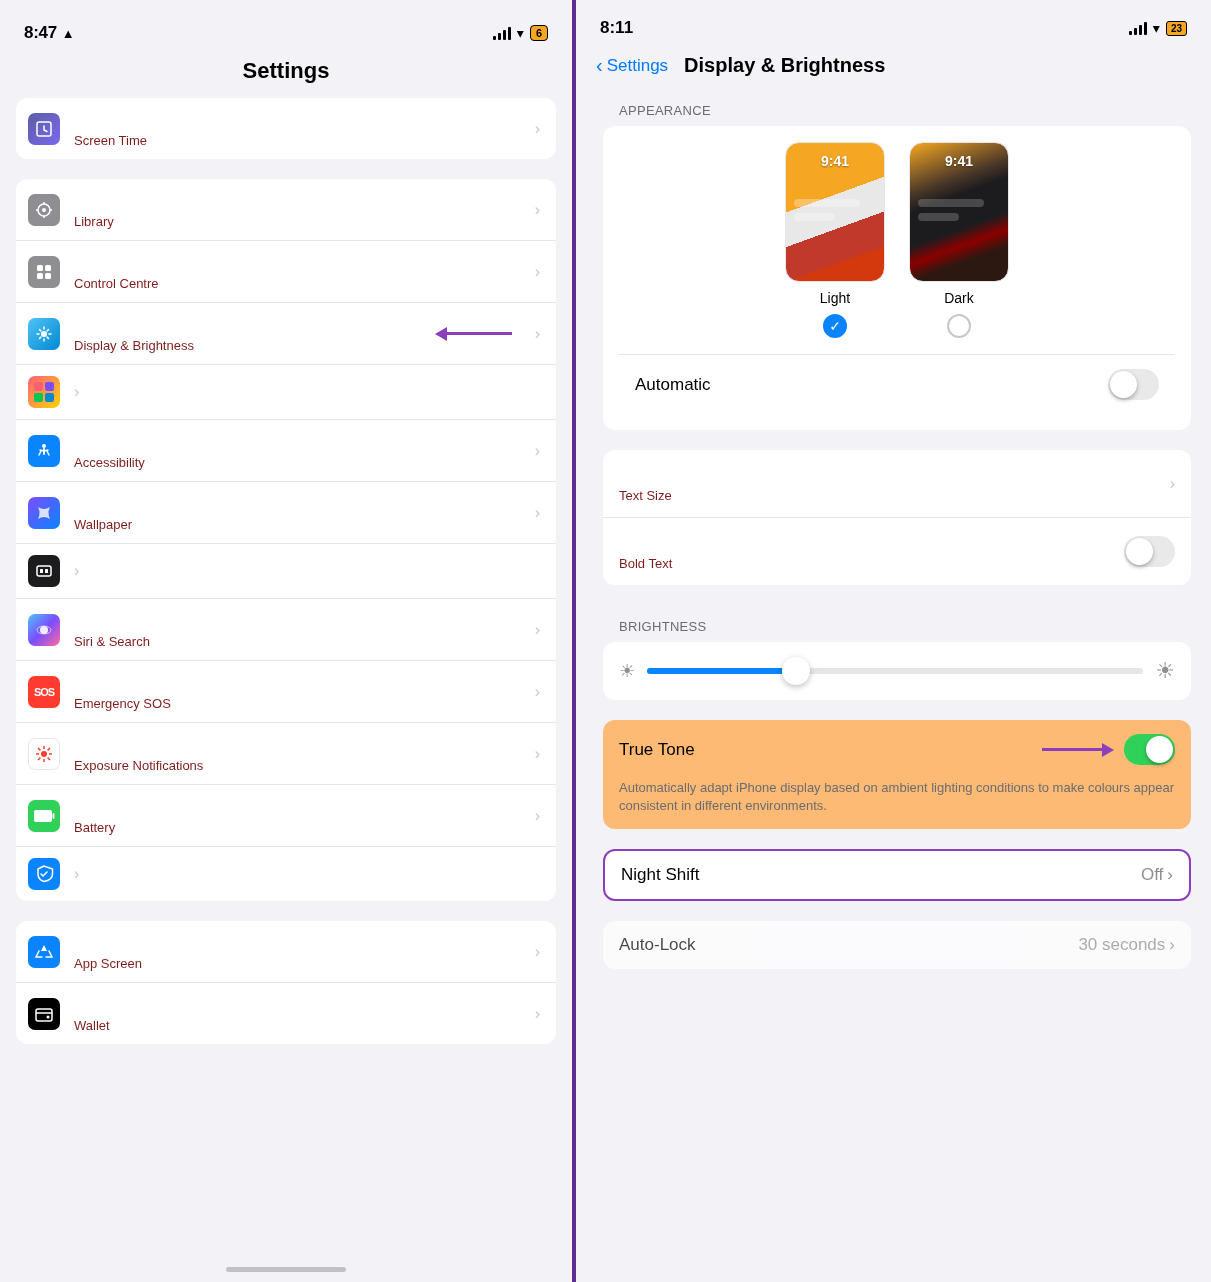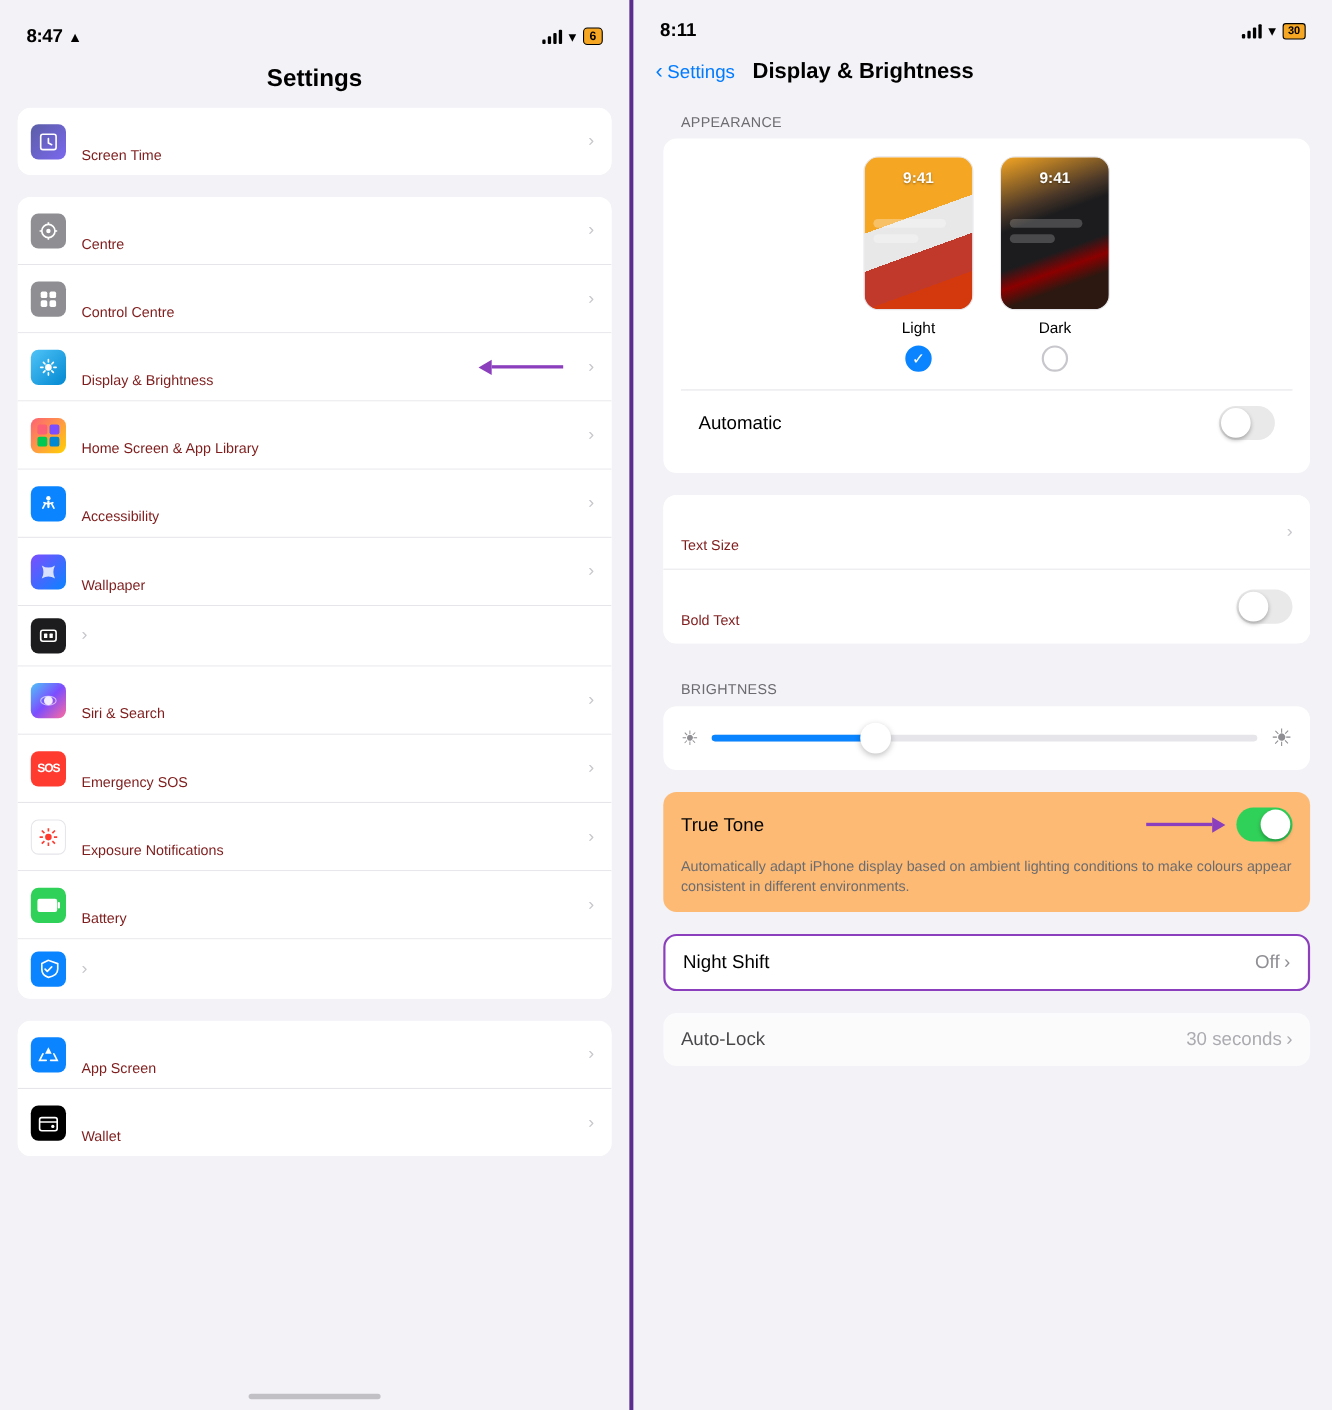--- a/index.html
+++ b/index.html
@@ -554,21 +554,21 @@
         <div class="settings-item-icon icon-general">
           <svg width="20" height="20" viewBox="0 0 20 20" fill="none">
               <circle cx="10" cy="10" r="6" stroke="white" stroke-width="1.5"></circle>
               <circle cx="10" cy="10" r="2" fill="white"></circle>
               <line x1="10" y1="4" x2="10" y2="2" stroke="white" stroke-width="1.5"></line>
               <line x1="10" y1="18" x2="10" y2="16" stroke="white" stroke-width="1.5"></line>
               <line x1="4" y1="10" x2="2" y2="10" stroke="white" stroke-width="1.5"></line>
               <line x1="18" y1="10" x2="16" y2="10" stroke="white" stroke-width="1.5"></line>
             </svg>
         </div>
-        <span class="settings-item-label">Centre</span>
+        <span class="settings-item-label">Library</span>
         <span class="settings-chevron">›</span>
       </div>
 
       <div class="settings-item">
         <div class="settings-item-icon icon-control">
           <svg width="20" height="20" viewBox="0 0 20 20" fill="none">
               <rect x="3" y="3" width="6" height="6" rx="1.5" fill="white"></rect>
               <rect x="11" y="3" width="6" height="6" rx="1.5" fill="white"></rect>
               <rect x="3" y="11" width="6" height="6" rx="1.5" fill="white"></rect>
               <rect x="11" y="11" width="6" height="6" rx="1.5" fill="white"></rect>
@@ -603,21 +603,20 @@
 
       <div class="settings-item">
         <div class="settings-item-icon" style="background: linear-gradient(135deg, #fc6076 0%, #ff9a44 50%, #ffd200 100%);">
           <div class="home-icon-grid">
             <div class="home-grid-cell" style="background:#fc6076;"></div>
             <div class="home-grid-cell" style="background:#7c4dff;"></div>
             <div class="home-grid-cell" style="background:#00c853;"></div>
             <div class="home-grid-cell" style="background:#0288d1;"></div>
           </div>
         </div>
-        <span class="settings-item-label">Home Screen &amp; App Library</span>
         <span class="settings-chevron">›</span>
       </div>
 
       <div class="settings-item">
         <div class="settings-item-icon icon-accessibility">
           <svg width="20" height="20" viewBox="0 0 20 20" fill="none">
               <circle cx="10" cy="5" r="2" fill="white"></circle>
               <path d="M10 8v5" stroke="white" stroke-width="2" stroke-linecap="round"></path>
               <path d="M7 10l-2 4" stroke="white" stroke-width="1.5" stroke-linecap="round"></path>
               <path d="M13 10l2 4" stroke="white" stroke-width="1.5" stroke-linecap="round"></path>
@@ -744,21 +743,21 @@
   <div class="status-bar-right">
     <span class="status-time-right">8:11</span>
     <div class="status-icons-right">
       <div class="signal-bars">
         <div class="signal-bar" style="height:4px;"></div>
         <div class="signal-bar" style="height:7px;"></div>
         <div class="signal-bar" style="height:10px;"></div>
         <div class="signal-bar" style="height:13px;"></div>
       </div>
       <span class="wifi-icon">▾</span>
-      <div class="battery-icon-badge">30</div>
+      <div class="battery-icon-badge">23</div>
     </div>
   </div>
 
   <div class="nav-header">
     <div class="nav-back">
       <span class="nav-back-chevron">‹</span>
       <span>Settings</span>
     </div>
     <span class="nav-title">Display &amp; Brightness</span>
   </div>

